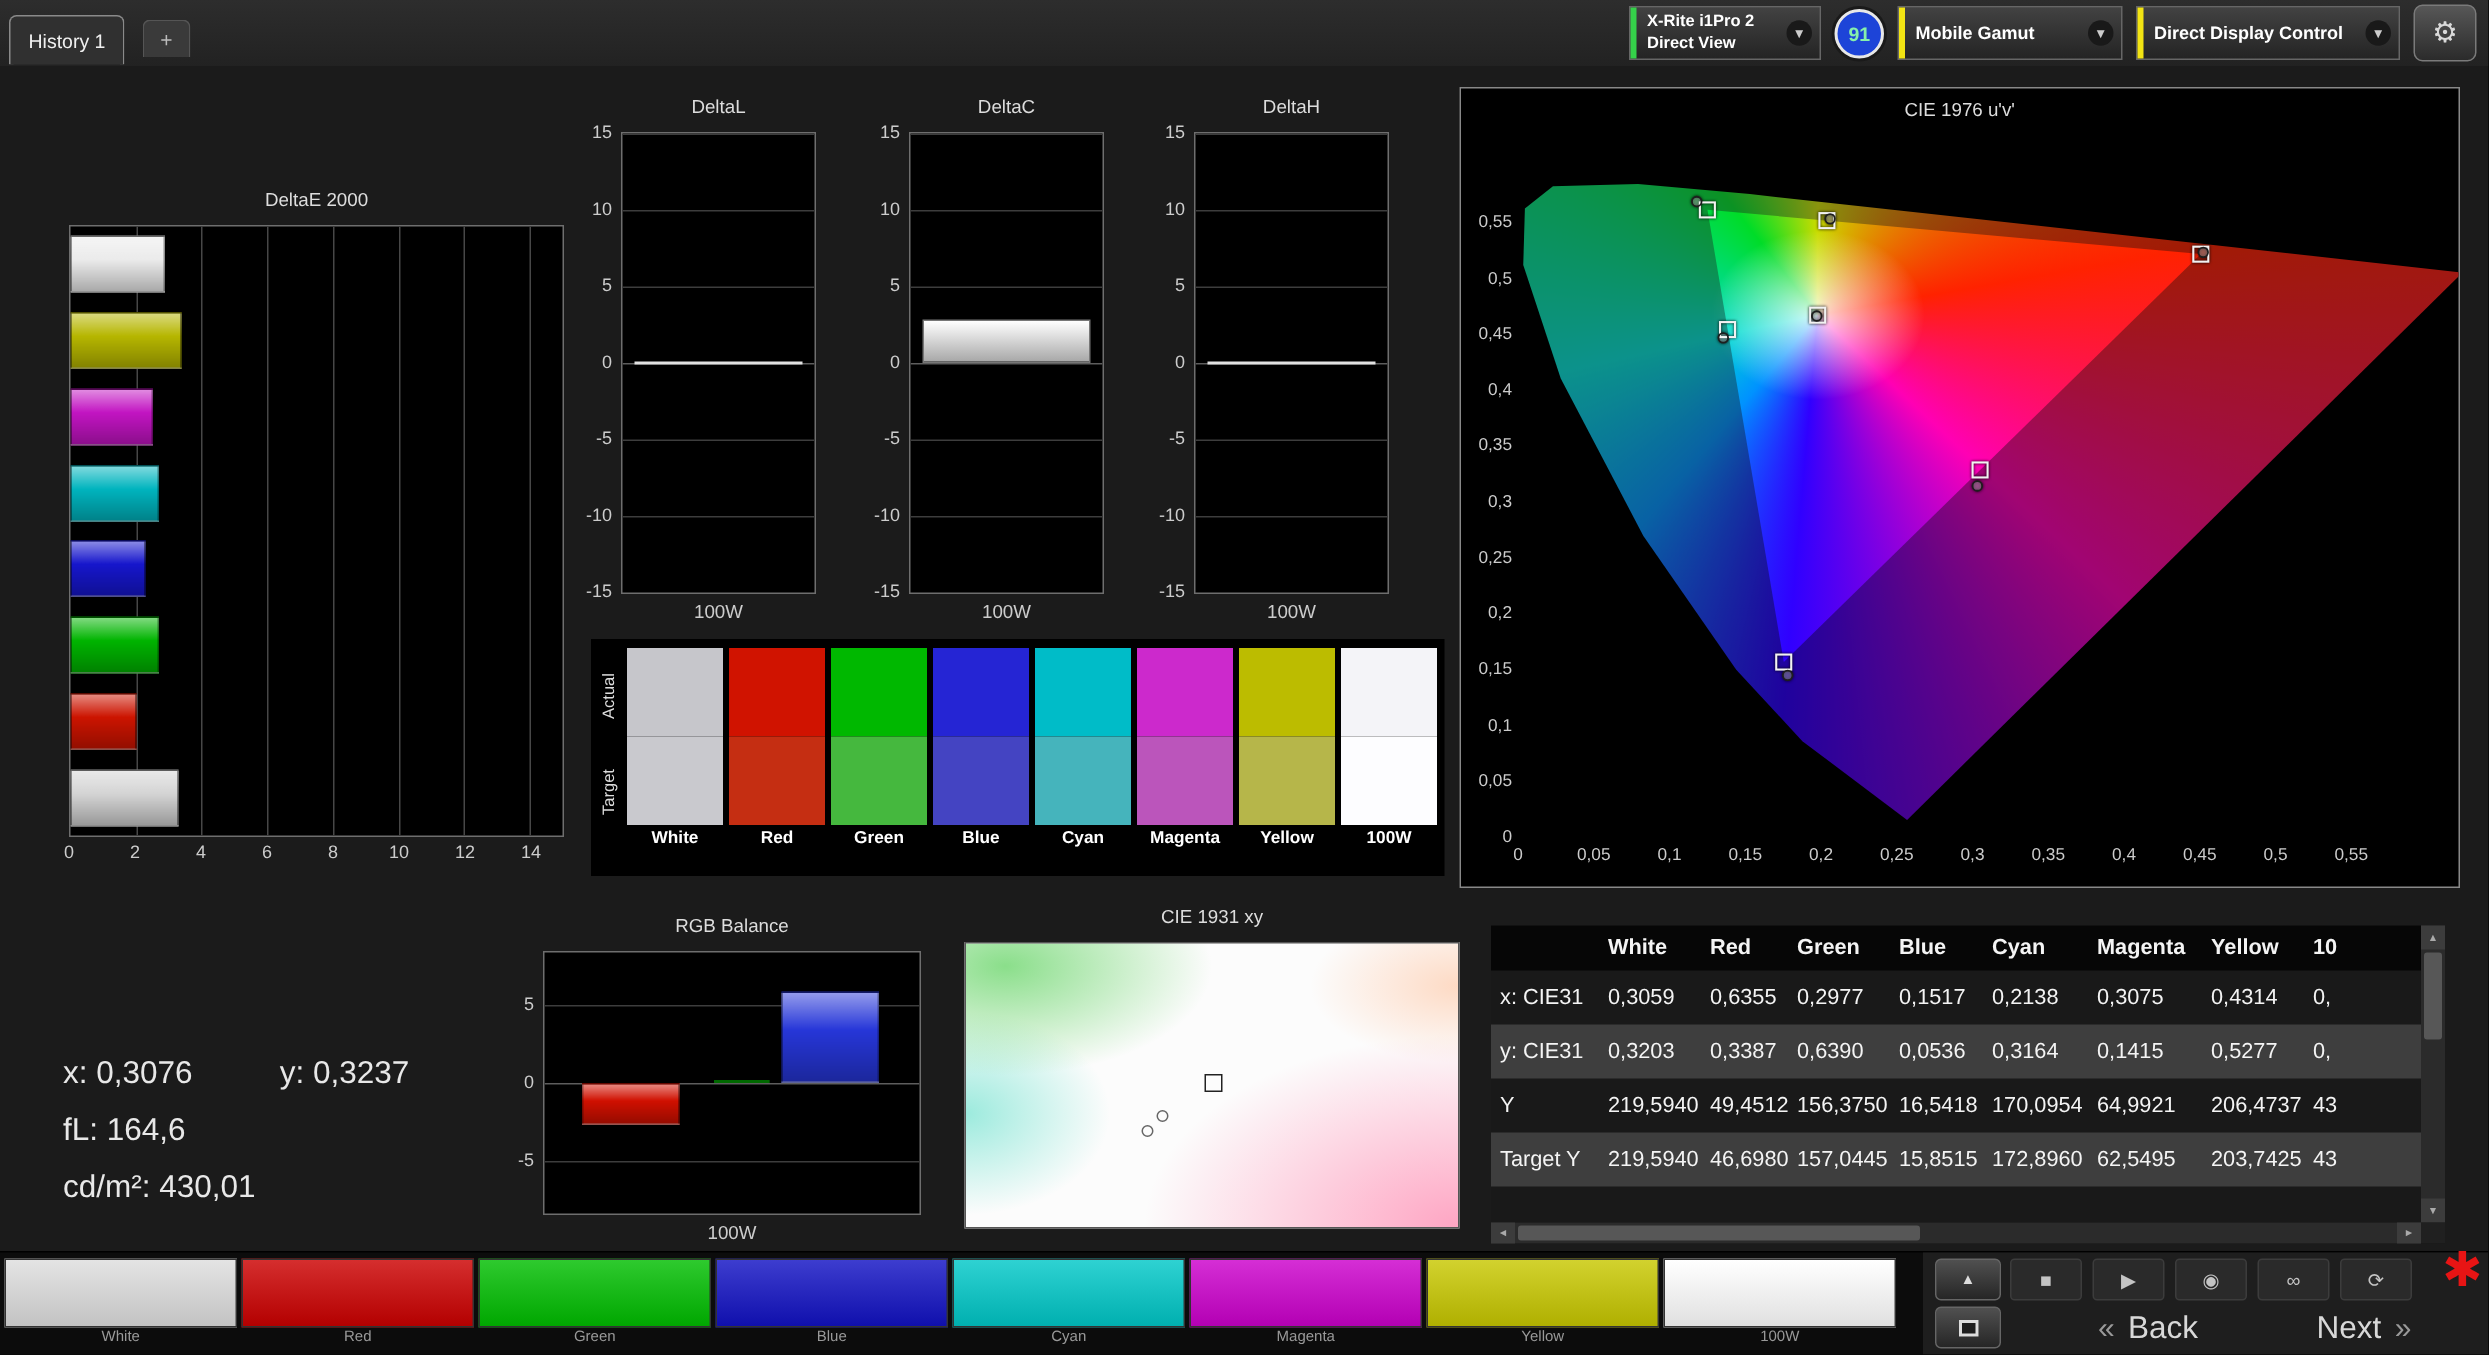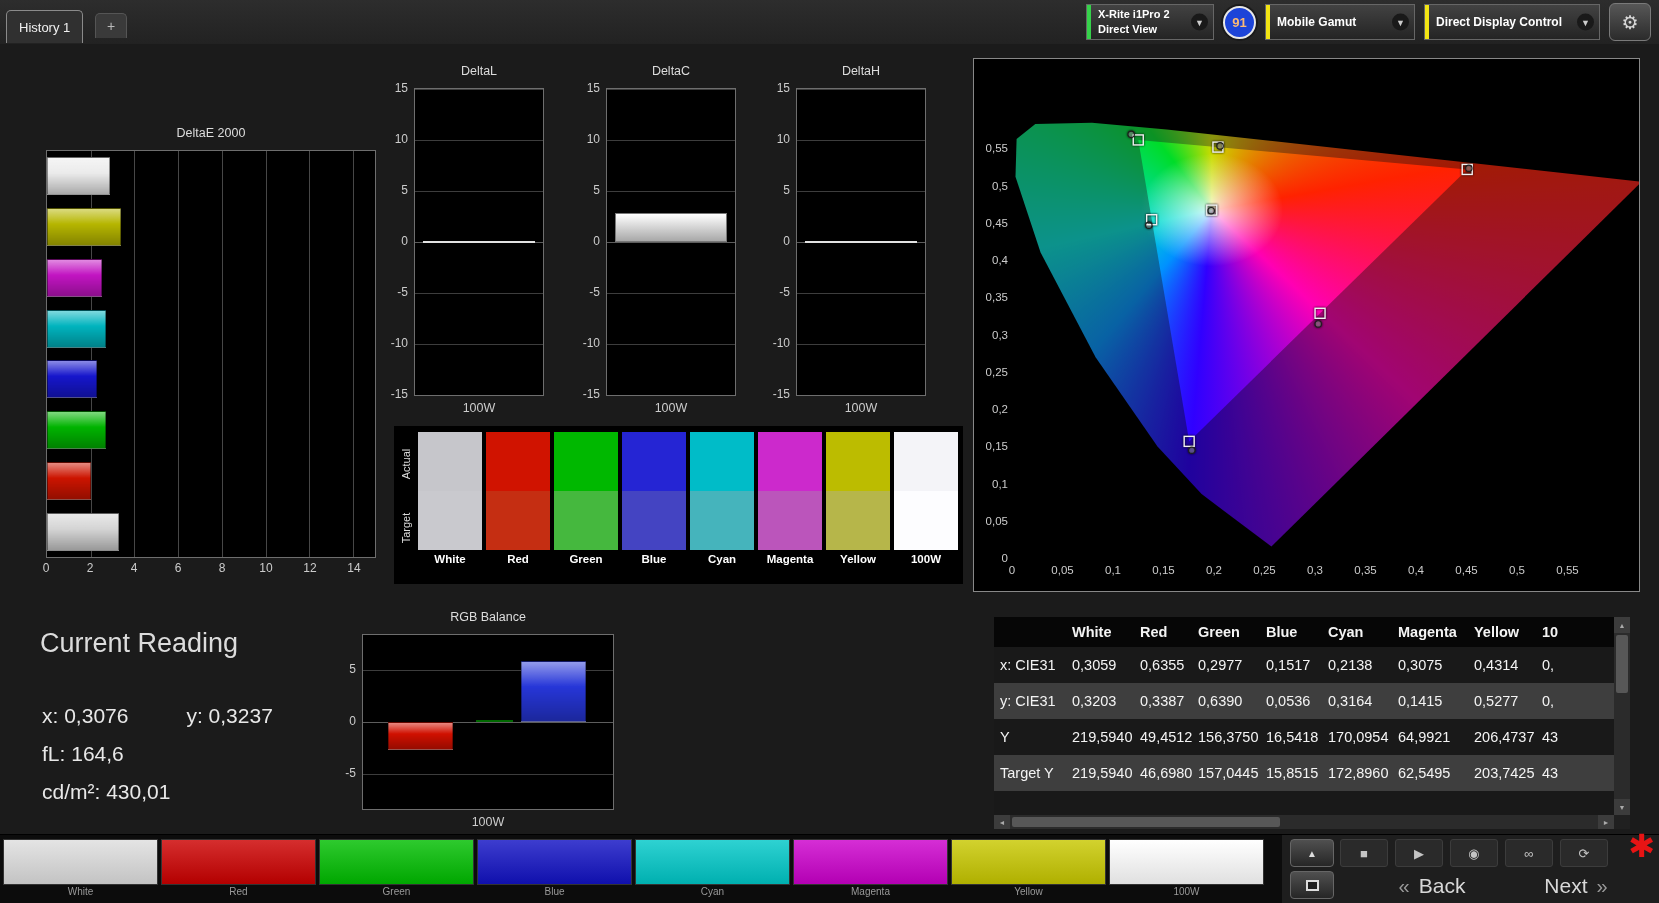--- a/index.html
+++ b/index.html
@@ -16,21 +16,21 @@
        color:#bbb;font-size:14px;}
   .topbar-right{position:absolute;right:8px;top:4px;height:36px;display:flex;align-items:center;gap:9px;}
   .dd{position:relative;height:36px;box-sizing:border-box;background:linear-gradient(#424242,#242424);
       border:1px solid #666;display:flex;align-items:center;padding:0 24px 0 11px;color:#fff;font-weight:bold;}
   .dd .stripe{position:absolute;left:0;top:0;bottom:0;width:4px;}
   .dd-lines{display:flex;flex-direction:column;font-size:11px;line-height:1.35;}
   .dd-single{font-size:12px;}
   .dd-chev{position:absolute;right:5px;top:50%;transform:translateY(-50%);width:17px;height:17px;border-radius:50%;
       background:#191919;color:#ccc;font-size:9px;display:flex;align-items:center;justify-content:center;font-weight:normal;}
   .badge{width:29px;height:29px;border-radius:50%;background:#1d44d8;border:2px solid #e8e8e8;box-shadow:0 0 0 2px #1a1a1a;
-      color:#fdba74;font-weight:bold;font-size:13px;display:flex;align-items:center;justify-content:center;}
+      color:#86efac;font-weight:bold;font-size:13px;display:flex;align-items:center;justify-content:center;}
   .gear-btn{width:40px;height:36px;background:linear-gradient(#575757,#2b2b2b);border:1px solid #7a7a7a;border-radius:6px;
       color:#d8d8d8;font-size:19px;display:flex;align-items:center;justify-content:center;cursor:default;}
 
   
   .chart-title{text-align:center;color:#ddd;font-size:12.5px;height:18px;margin-bottom:6px;}
   .xlabel{text-align:center;color:#ccc;font-size:12.5px;margin-top:5px;}
   .grid-v{position:absolute;top:0;bottom:0;width:1px;background:#474747;}
   .grid-h{position:absolute;left:0;right:0;height:1px;background:#3d3d3d;}
   .grid-h.zero{background:#5d5d5d;}
   .hbar{position:absolute;left:0;box-sizing:border-box;border:1px solid rgba(0,0,0,.4);}
@@ -302,20 +302,21 @@
         </div>
         <div class="sw-col">
           <div class="sw-a" style="background: rgb(244, 244, 248);"></div>
           <div class="sw-t" style="background: rgb(253, 253, 255);"></div>
           <div class="sw-label">100W</div>
         </div>
       </div>
   </div>
 
   <div class="cie1976" id="cie-panel">
+    <div class="cie-title">CIE 1976 u'v'</div>
     <div id="cie-base" style="background: radial-gradient(95px 75px at 237.8px 151.1px, rgba(255, 255, 255, 0.55), rgba(255, 255, 255, 0) 75%), conic-gradient(at 237.8px 151.1px, rgb(202, 220, 0) 0deg, rgb(255, 34, 0) 80deg, rgb(255, 0, 180) 133deg, rgb(48, 0, 255) 185deg, rgb(0, 146, 255) 220deg, rgb(0, 220, 208) 258deg, rgb(0, 220, 40) 322deg, rgb(202, 220, 0) 360deg); clip-path: polygon(667.6px 122.7px, 563.5px 111.2px, 445.5px 98.2px, 302.9px 82.5px, 192.6px 70.4px, 118px 63.7px, 61.3px 65.1px, 42.6px 80px, 41.5px 117.7px, 66.5px 193.3px, 121.6px 298.3px, 183.5px 387.5px, 227.6px 435.1px, 297.4px 487.6px); filter: brightness(0.68) saturate(0.9);"></div>
     <div id="cie-tri" style="background: radial-gradient(95px 75px at 237.8px 151.1px, rgba(255, 255, 255, 0.85), rgba(255, 255, 255, 0) 75%), conic-gradient(at 237.8px 151.1px, rgb(202, 220, 0) 0deg, rgb(255, 34, 0) 80deg, rgb(255, 0, 180) 133deg, rgb(48, 0, 255) 185deg, rgb(0, 146, 255) 220deg, rgb(0, 220, 208) 258deg, rgb(0, 220, 40) 322deg, rgb(202, 220, 0) 360deg); clip-path: polygon(493.2px 110.4px, 164.3px 80.9px, 215.2px 382.4px);"></div>
     <svg id="cie-markers" width="667" height="534">
         <rect x="159.25" y="75.9375" width="10" height="10" fill="none" stroke="#f2f2f2" stroke-width="1.4"></rect>
         <rect x="238.939" y="83.08950000000004" width="10" height="10" fill="none" stroke="#f2f2f2" stroke-width="1.4"></rect>
         <rect x="488.207" y="105.43949999999995" width="10" height="10" fill="none" stroke="#f2f2f2" stroke-width="1.4"></rect>
         <rect x="172.683" y="155.72699999999998" width="10" height="10" fill="none" stroke="#f2f2f2" stroke-width="1.4"></rect>
         <rect x="232.778" y="146.11650000000003" width="10" height="10" fill="none" stroke="#f2f2f2" stroke-width="1.4"></rect>
         <rect x="341.05" y="249.299" width="10" height="10" fill="none" stroke="#f2f2f2" stroke-width="1.4"></rect>
         <rect x="210.154" y="377.3645" width="10" height="10" fill="none" stroke="#f2f2f2" stroke-width="1.4"></rect>
@@ -346,21 +347,20 @@
       <div class="cie-ytick" style="top: 232.25px;">0,35</div>
       <div class="cie-ytick" style="top: 269.5px;">0,3</div>
       <div class="cie-ytick" style="top: 306.75px;">0,25</div>
       <div class="cie-ytick" style="top: 344px;">0,2</div>
       <div class="cie-ytick" style="top: 381.25px;">0,15</div>
       <div class="cie-ytick" style="top: 418.5px;">0,1</div>
       <div class="cie-ytick" style="top: 455.75px;">0,05</div>
       <div class="cie-ytick" style="top: 493px;">0</div>
     </div>
 
-  <div class="cr-title">Current Reading</div>
   <div class="cr-line" style="top:704px">
     <span>x:</span> <span>0,3076</span><span class="sep"></span><span>y:</span> <span>0,3237</span>
   </div>
   <div class="cr-line" style="top:742px">
     <span>fL:</span> <span>164,6</span>
   </div>
   <div class="cr-line" style="top:780px">
     <span>cd/m²:</span> <span>430,01</span>
   </div>
 
@@ -373,20 +373,28 @@
         <div class="rbar" style="left: 25px; width: 65px; height: 28.3012px; top: 87px; background: linear-gradient(rgba(255, 255, 255, 0.5), rgba(255, 255, 255, 0) 42%, rgba(0, 0, 0, 0.28)), rgb(208, 16, 0);"></div>
         <div class="rbar" style="left: 112.5px; width: 37.5px; height: 2px; top: 85px; background: linear-gradient(rgba(255, 255, 255, 0.5), rgba(255, 255, 255, 0) 42%, rgba(0, 0, 0, 0.28)), rgb(0, 160, 0);"></div>
         <div class="rbar" style="left: 157.5px; width: 65px; height: 60.7952px; top: 26.2048px; background: linear-gradient(rgba(255, 255, 255, 0.5), rgba(255, 255, 255, 0) 42%, rgba(0, 0, 0, 0.28)), rgb(38, 54, 216);"></div>
       </div>
     <div class="xlabel">100W</div>
   <div class="ytick-label" style="top: 51.5904px;">5</div>
       <div class="ytick-label" style="top: 104px;">0</div>
       <div class="ytick-label" style="top: 156.41px;">-5</div>
     </div>
 
+  <div class="cie1931">
+    <div class="chart-title">CIE 1931 xy</div>
+    <div class="xyplot" id="xy-plot">
+        <div class="xymarker-square" style="left: 50.3%; top: 49.2%;"></div>
+        <div class="xymarker-circle" style="left: 40%; top: 60.7%;"></div>
+        <div class="xymarker-circle" style="left: 36.8%; top: 66%;"></div>
+      </div>
+  </div>
 
   <div class="dtable">
     <div id="tbl">
         <div class="trow head">
           <div class="tcell"></div>
           <div class="tcell">White</div>
           <div class="tcell">Red</div>
           <div class="tcell">Green</div>
           <div class="tcell">Blue</div>
           <div class="tcell">Cyan</div>

